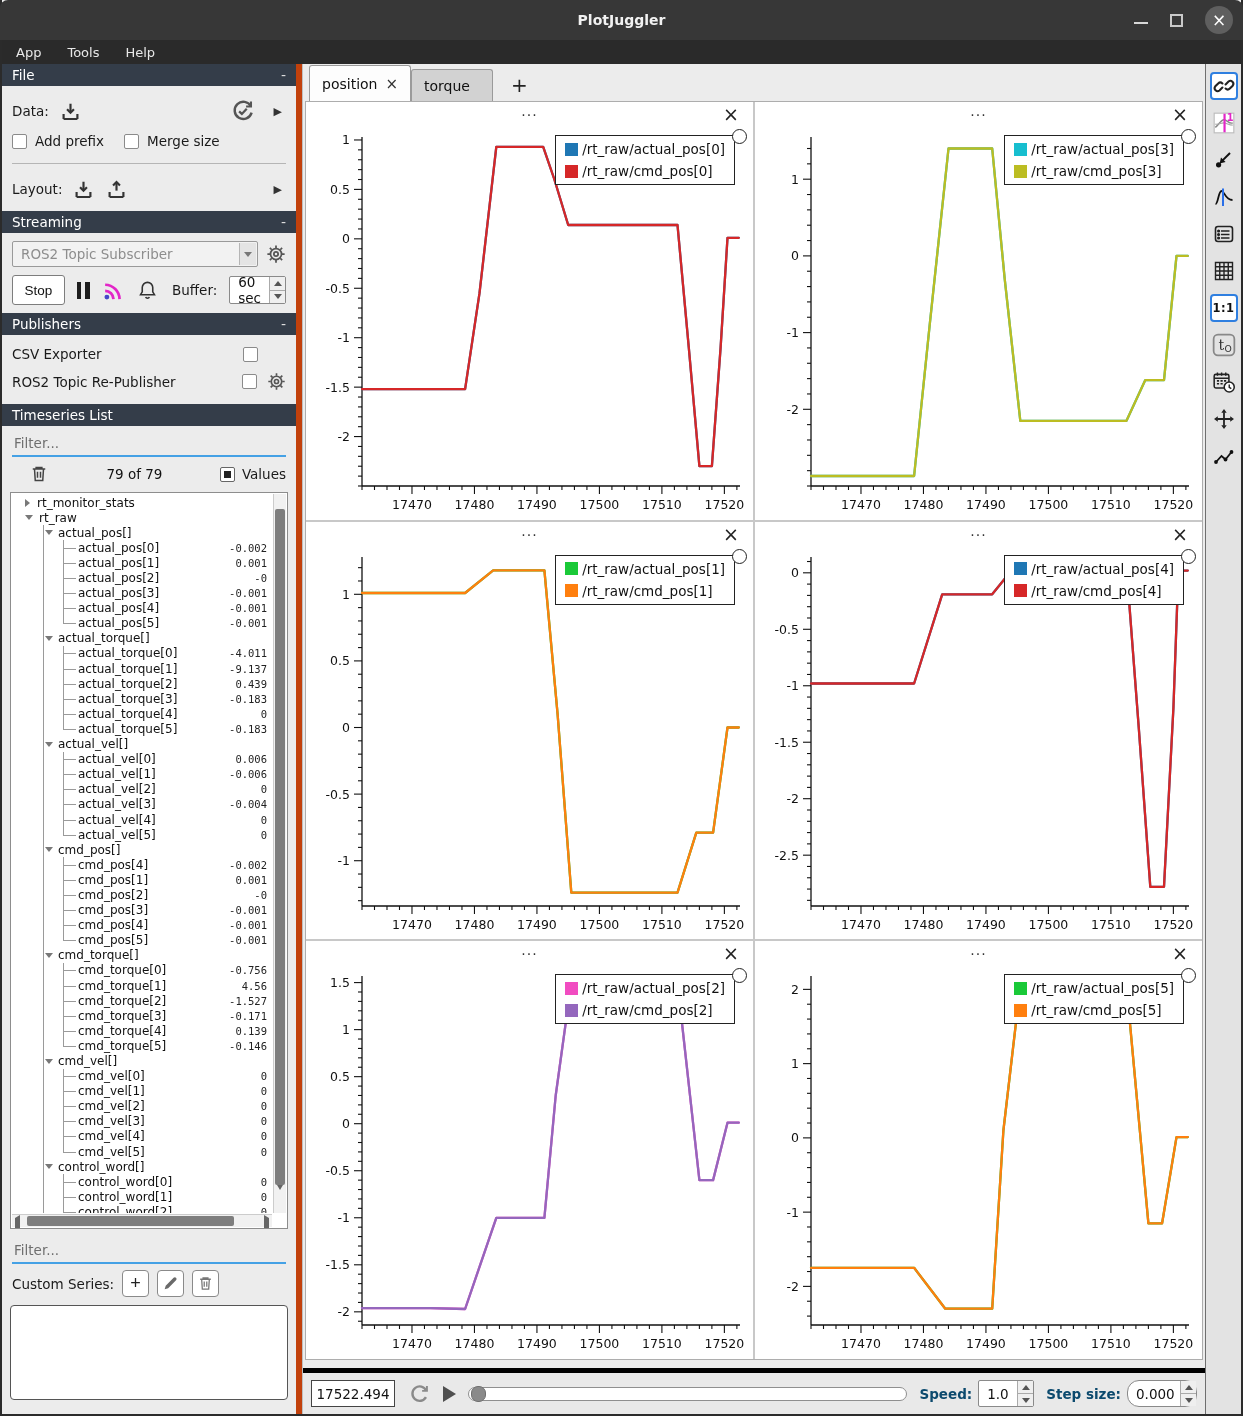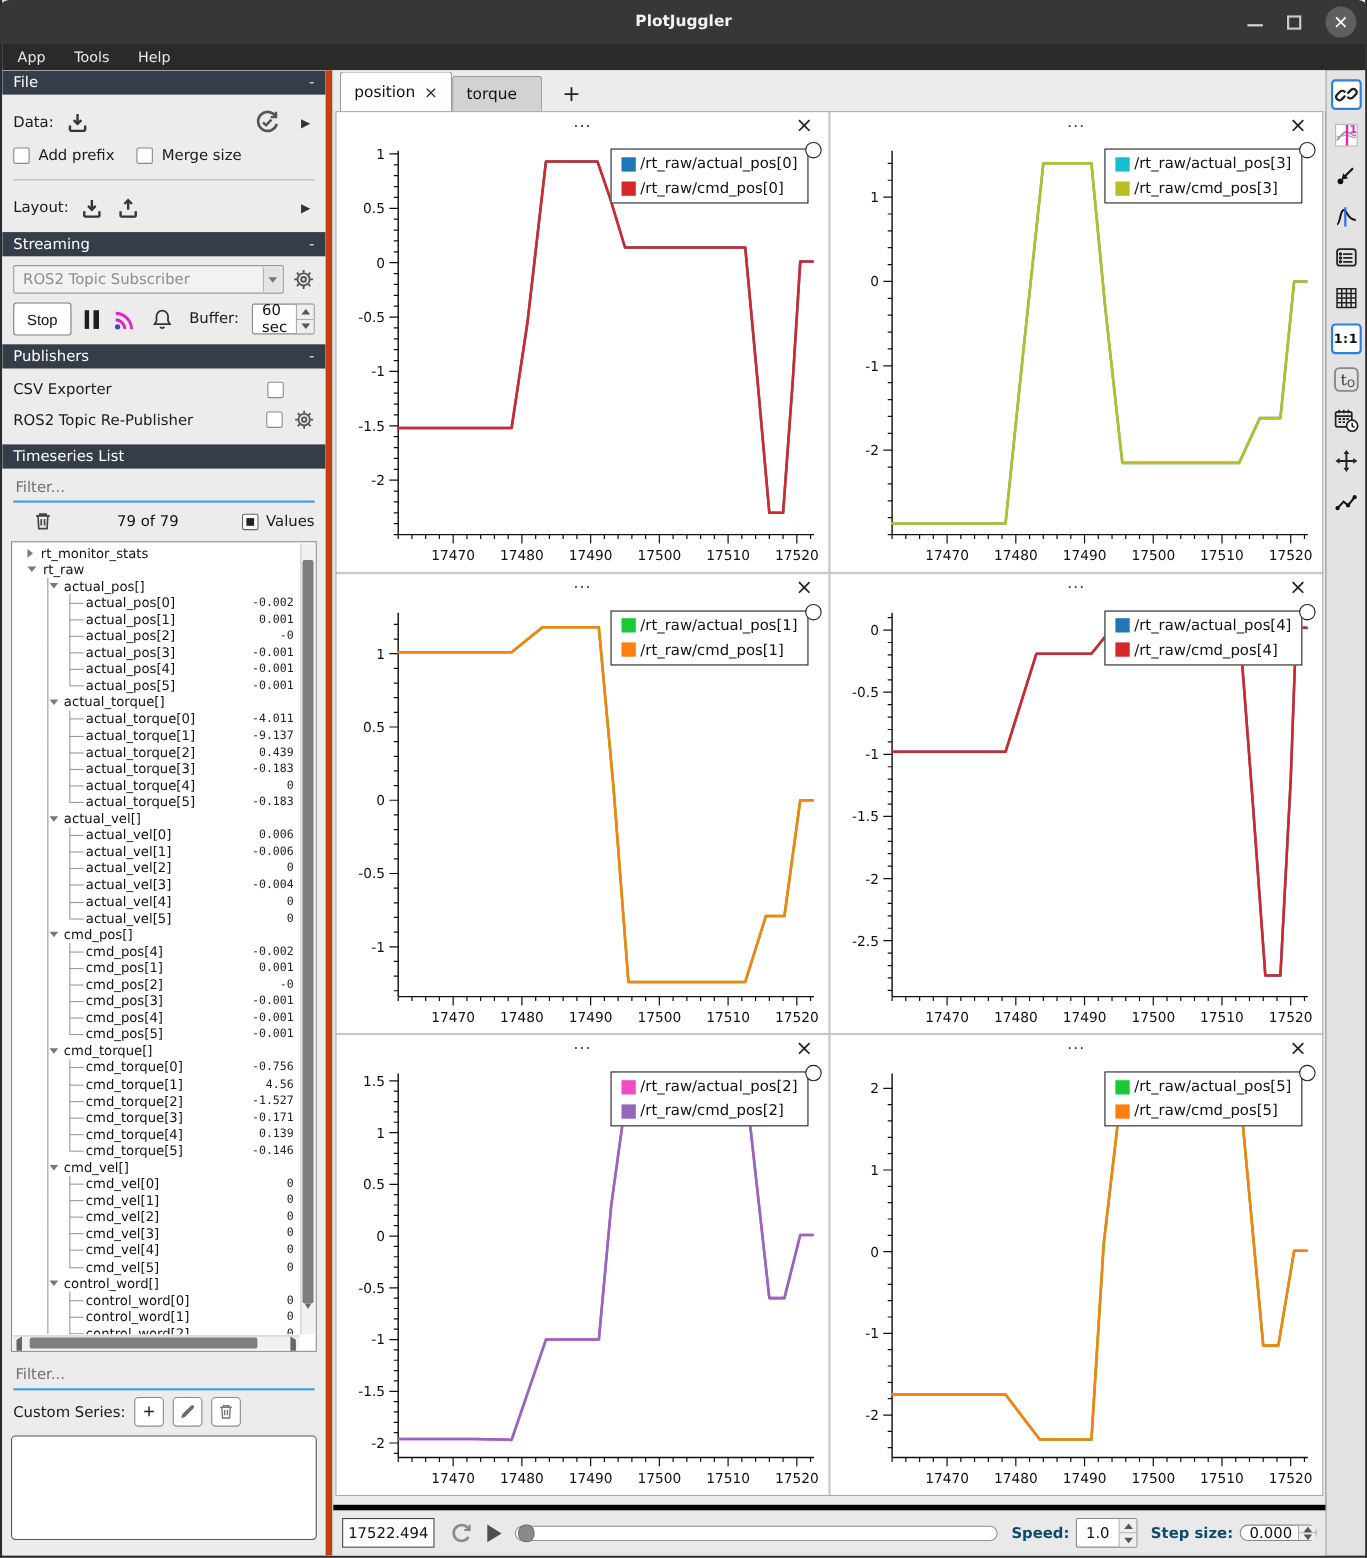--- a/index.html
+++ b/index.html
@@ -1252,21 +1252,21 @@
           <span class="arr">
               <div>
                 <span class="tri-up"></span>
               </div>
               <div>
                 <span class="tri-dn"></span>
               </div>
             </span>
         </div>
         <span class="blbl">Step size:</span>
-        <div class="spin" style="height:15px; margin-left:-6px;border-radius:12px;">
+        <div class="spin" style="height:27px; margin-left:-6px;border-radius:12px;">
           <span class="val" style="width:52px;">0.000</span>
           <span class="arr">
               <div>
                 <span class="tri-up"></span>
               </div>
               <div>
                 <span class="tri-dn"></span>
               </div>
             </span>
         </div>

